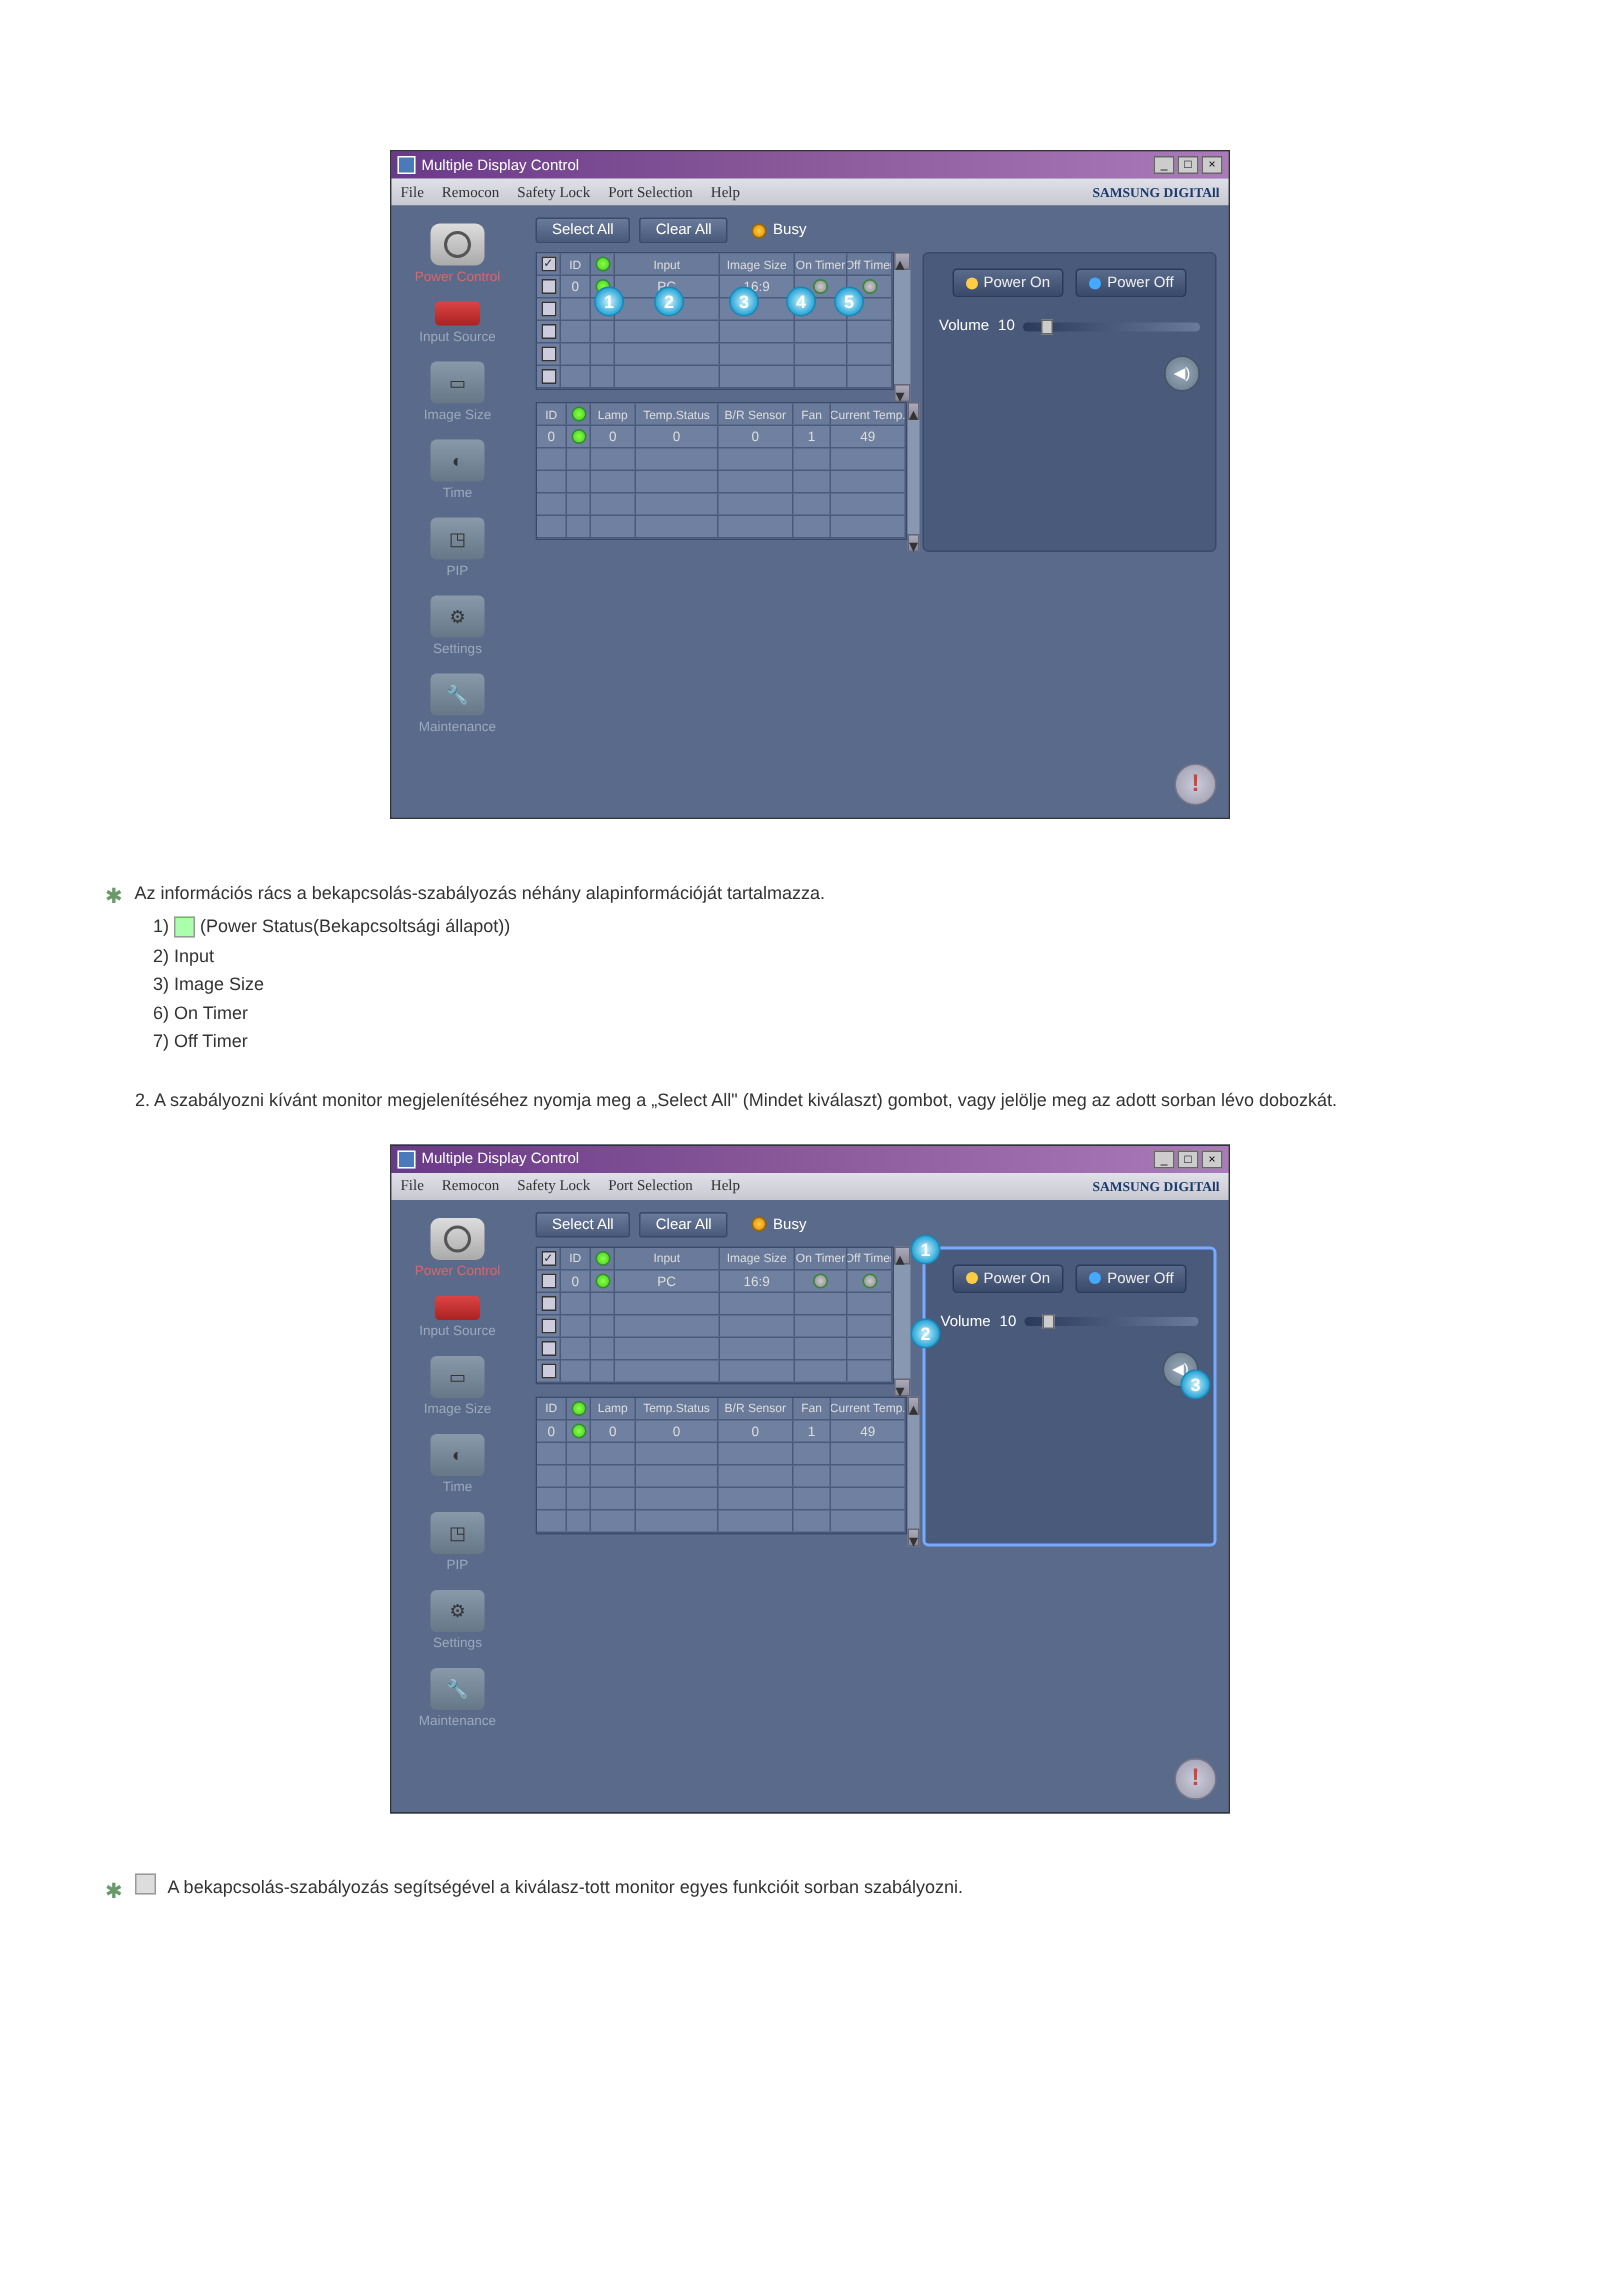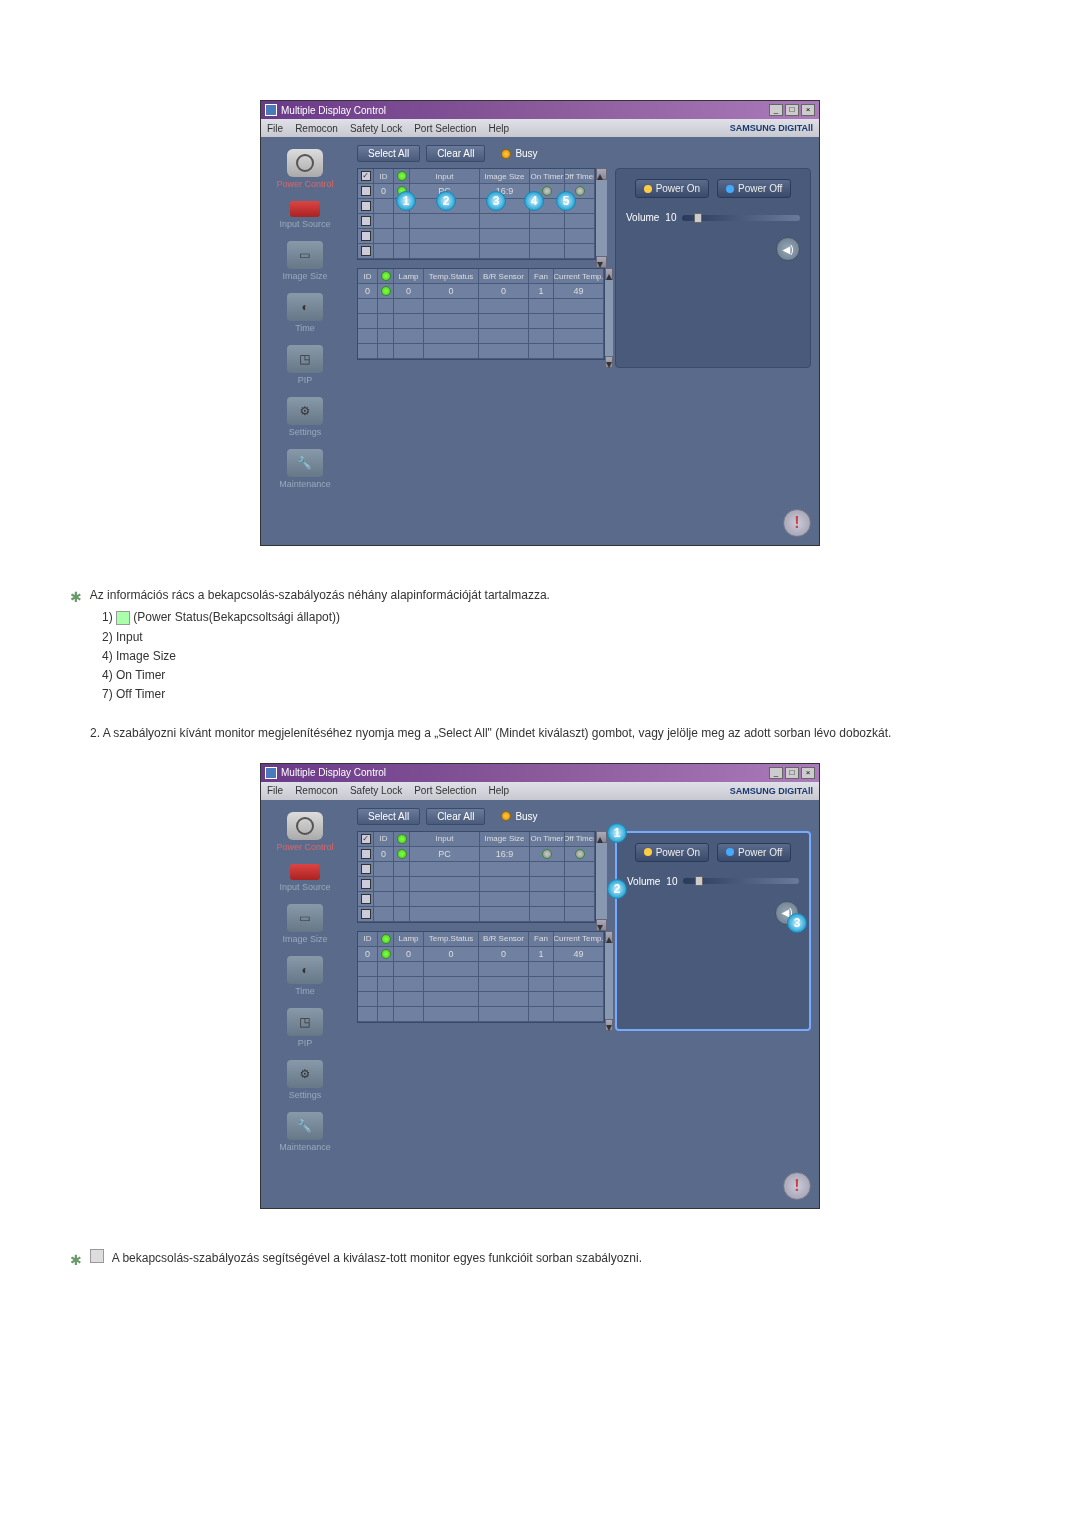--- a/index.html
+++ b/index.html
@@ -3,21 +3,21 @@
 <meta charset="utf-8">
 <style>
   * { box-sizing: border-box; margin: 0; padding: 0; }
   body { background: #fff; font-family: Arial, sans-serif; font-size: 12px; color: #333; width: 1080px; margin: 0 auto; padding: 100px 70px; }
   .screenshot { width: 560px; margin: 0 auto 40px auto; background: #5a6a8a; border: 1px solid #333; }
   .titlebar { background: linear-gradient(to right, #6a3a8a, #8a5a9a, #aa7aba); height: 18px; display: flex; align-items: center; justify-content: space-between; padding: 0 4px; color: #fff; font-size: 10px; }
   .titlebar-left { display: flex; align-items: center; gap: 4px; }
   .titlebar-icon { width: 12px; height: 12px; background: #4a7aba; border: 1px solid #fff; }
   .titlebar-btns { display: flex; gap: 2px; }
   .titlebar-btn { width: 14px; height: 12px; background: #ccc; border: 1px solid #666; font-size: 8px; text-align: center; line-height: 10px; color: #000; }
-  .menubar { background: linear-gradient(#e0e0e8, #c8c8d0); height: 18px; display: flex; align-items: center; padding: 0 6px; font-size: 10px; color: #333; justify-content: space-between; }
+  .menubar { background: linear-gradient(#e0e0e8, #c8c8d0); height: 18px; display: flex; align-items: center; padding: 0 6px; font-size: 10px; color: #333; justify-content: space-between; font-family: Liberation Serif, serif; }
   .menubar-left { display: flex; gap: 12px; }
   .menubar-right { font-size: 9px; font-weight: bold; color: #1a3a6e; }
   .app-body { display: flex; background: #5a6a8a; }
   .sidebar { width: 88px; padding: 8px 4px; display: flex; flex-direction: column; gap: 4px; }
   .sidebar-item { display: flex; flex-direction: column; align-items: center; gap: 2px; padding: 4px 0; }
   .sidebar-icon { width: 36px; height: 28px; background: linear-gradient(#8899aa, #667788); border-radius: 4px; display: flex; align-items: center; justify-content: center; }
   .sidebar-icon.power { background: linear-gradient(#ddd, #aaa); border-radius: 6px; position: relative; }
   .sidebar-icon.power::after { content: ''; width: 14px; height: 14px; border: 2px solid #555; border-radius: 50%; position: absolute; }
   .sidebar-icon.remote { background: linear-gradient(#d44, #a22); width: 30px; height: 16px; border-radius: 3px; }
   .sidebar-label { font-size: 9px; color: #9ab; text-align: center; }
@@ -321,22 +321,22 @@
 </div>
 
 <div class="doc-text">
   <div class="bullet">
       <span class="star">✱</span>
       <span>Az információs rács a bekapcsolás-szabályozás néhány alapinformációját tartalmazza.</span>
     </div>
   <div class="doc-list">
     <div><span>1) </span><span class="check-icon g"></span><span> (Power Status(Bekapcsoltsági állapot))</span></div>
     <div>2) Input</div>
-    <div>4) Image Size</div>
-    <div>4) On Timer</div>
+    <div>3) Image Size</div>
+    <div>6) On Timer</div>
     <div>7) Off Timer</div>
   </div>
   <br>
   <div class="doc-ol">2.  A szabályozni kívánt monitor megjelenítéséhez nyomja meg a „Select All" (Mindet kiválaszt) gombot, vagy jelölje meg az adott sorban lévo dobozkát.</div>
 </div>
 
 <div class="screenshot">
   <div class="titlebar">
     <div class="titlebar-left">
       <span class="titlebar-icon"></span>

